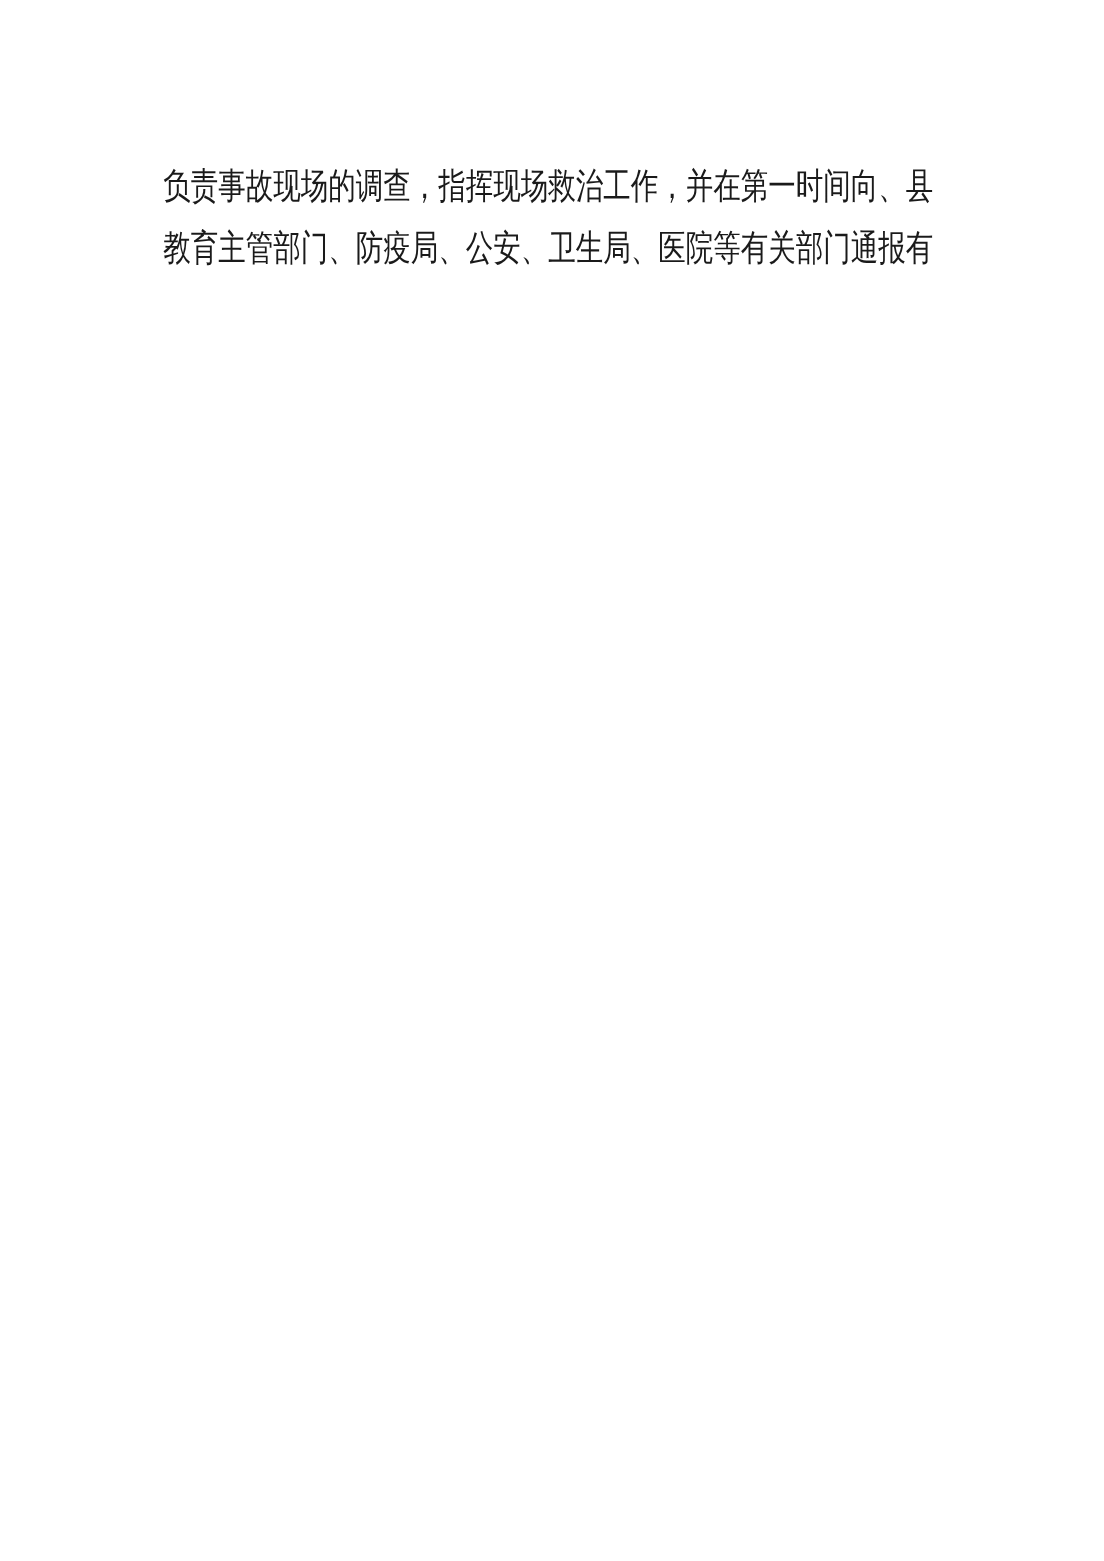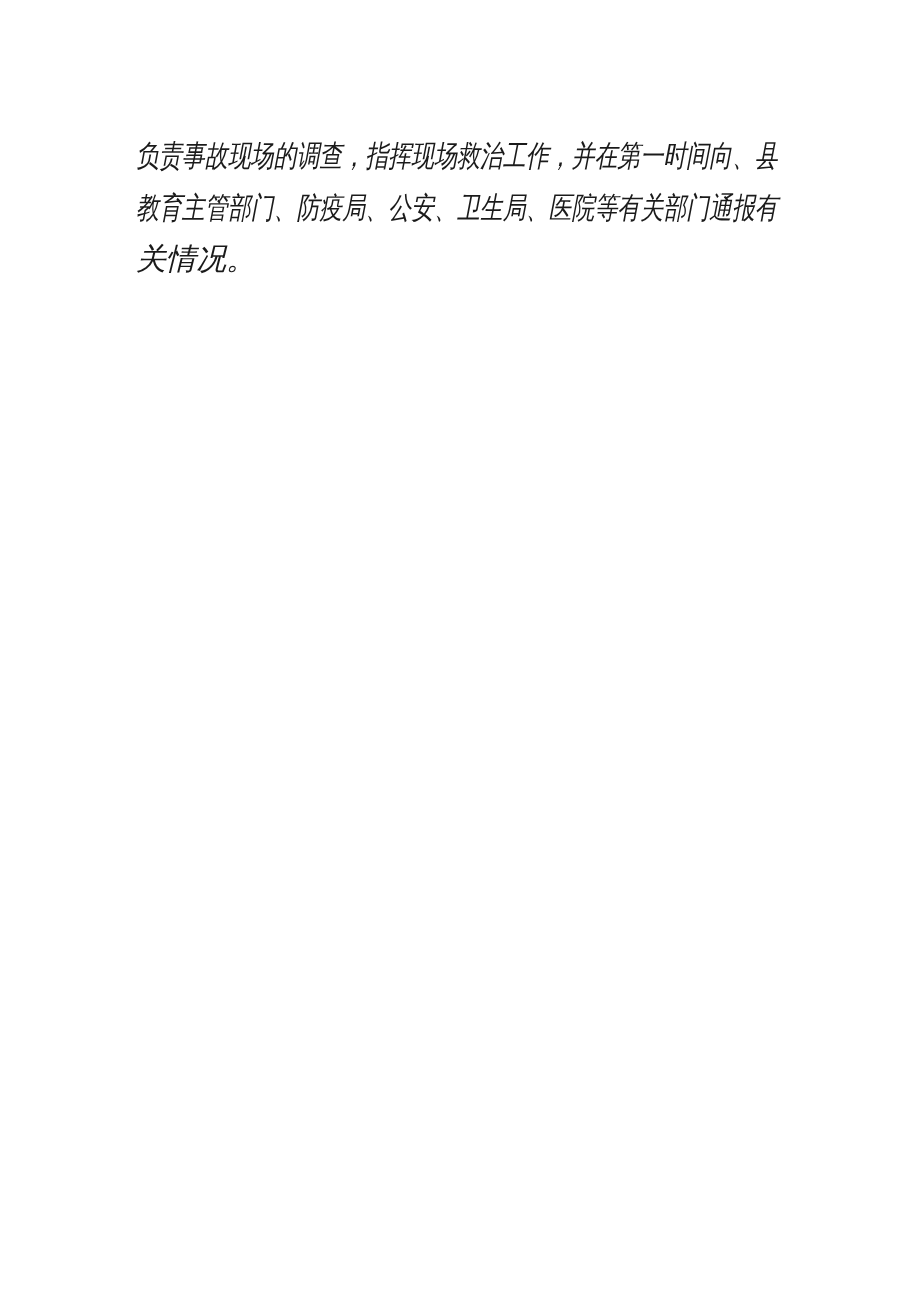--- a/index.html
+++ b/index.html
@@ -8,21 +8,20 @@
     background: #ffffff;
   }
   .page {
     position: relative;
     width: 920px;
     height: 1301px;
     background: #ffffff;
     overflow: hidden;
     font-family: "Liberation Serif", "DejaVu Serif", serif;
     color: #1a1a1a;
-    font-style: italic;
   }
   .textblock {
     position: absolute;
     left: 136px;
     top: 130px;
     width: 642px;
   }
   .tline {
     font-size: 30px;
     height: 51.5px;
@@ -38,18 +37,17 @@
 </style>
 </head>
 <body>
 
 <div class="page">
   <div class="textblock">
 
     <div>
       <div class="tline squeeze-a">负责事故现场的调查，指挥现场救治工作，并在第一时间向、县</div>
       <div class="tline squeeze-a">教育主管部门、防疫局、公安、卫生局、医院等有关部门通报有</div>
-      <div class="tline">关情况。</div>
     </div>
 
 
   </div>
 </div>
 
 </body></html>

